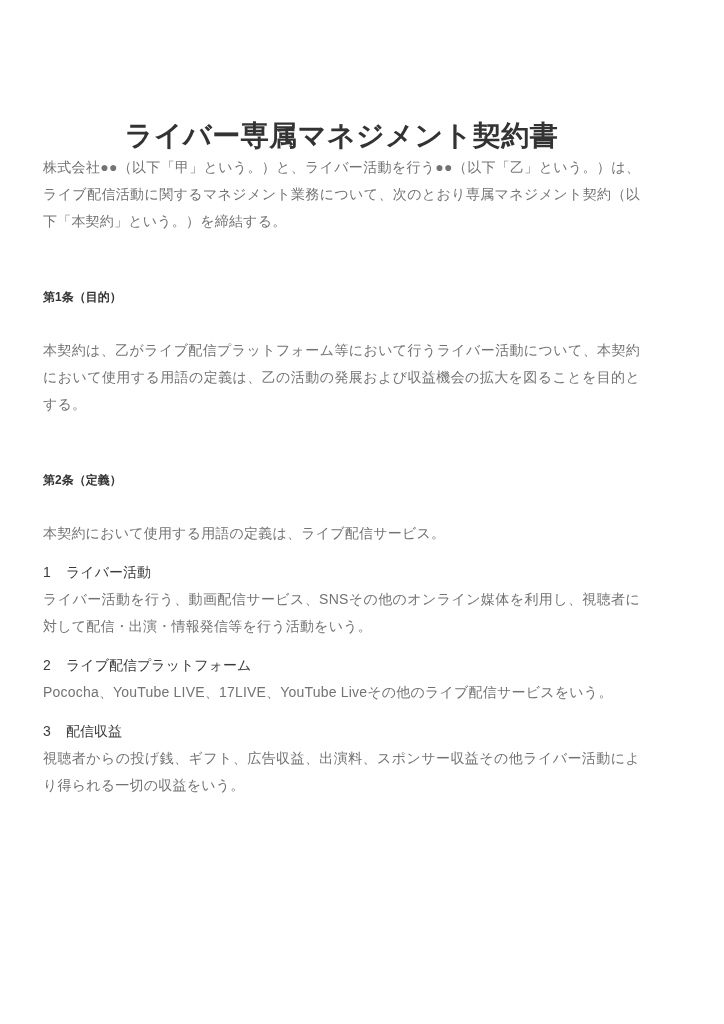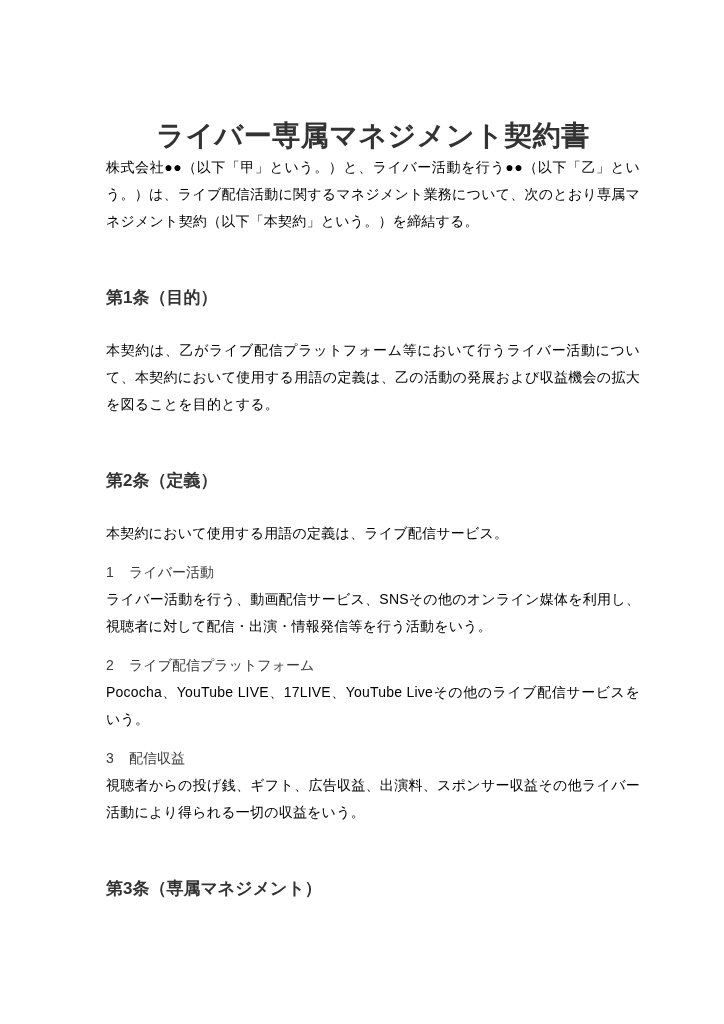--- a/index.html
+++ b/index.html
@@ -7,21 +7,21 @@
     padding: 0;
     background: #ffffff;
   }
   .page {
     position: relative;
     width: 724px;
     height: 1024px;
     margin: 0 auto;
     background: #ffffff;
     box-sizing: border-box;
-    padding: 118px 84px 0 106px;
+    padding: 118px 84px 0 43px;
     overflow: hidden;
     font-family: "Liberation Sans", "DejaVu Sans", sans-serif;
     color: #333333;
   }
   .doc-title {
     margin: 0;
     font-size: 28px;
     font-weight: 700;
     line-height: 36px;
     text-align: center;
@@ -29,26 +29,26 @@
     letter-spacing: 0.5px;
   }
   .preamble {
     margin: 54px 0 0 0;
   }
   .body-text {
     margin: 0;
     font-size: 14px;
     line-height: 27px;
     text-align: justify;
-    color: #000000;
+    color: #737373;
     letter-spacing: 0.2px;
   }
   .sec-heading {
     margin: 50px 0 27px 0;
-    font-size: 17px;
+    font-size: 12px;
     font-weight: 700;
     line-height: 25px;
     color: #333333;
   }
   .sec-heading.last {
     margin-bottom: 0;
   }
   .definition {
     margin-top: 12px;
   }
@@ -100,17 +100,14 @@
 
     <div class="definition">
       <p class="def-term">
         <span class="def-num">3</span>
         <span>配信収益</span>
       </p>
       <p class="body-text">視聴者からの投げ銭、ギフト、広告収益、出演料、スポンサー収益その他ライバー活動により得られる一切の収益をいう。</p>
     </div>
   </section>
 
-  <section>
-    <h2 class="sec-heading last">第3条（専属マネジメント）</h2>
-  </section>
 
 </div>
 
 </body></html>

